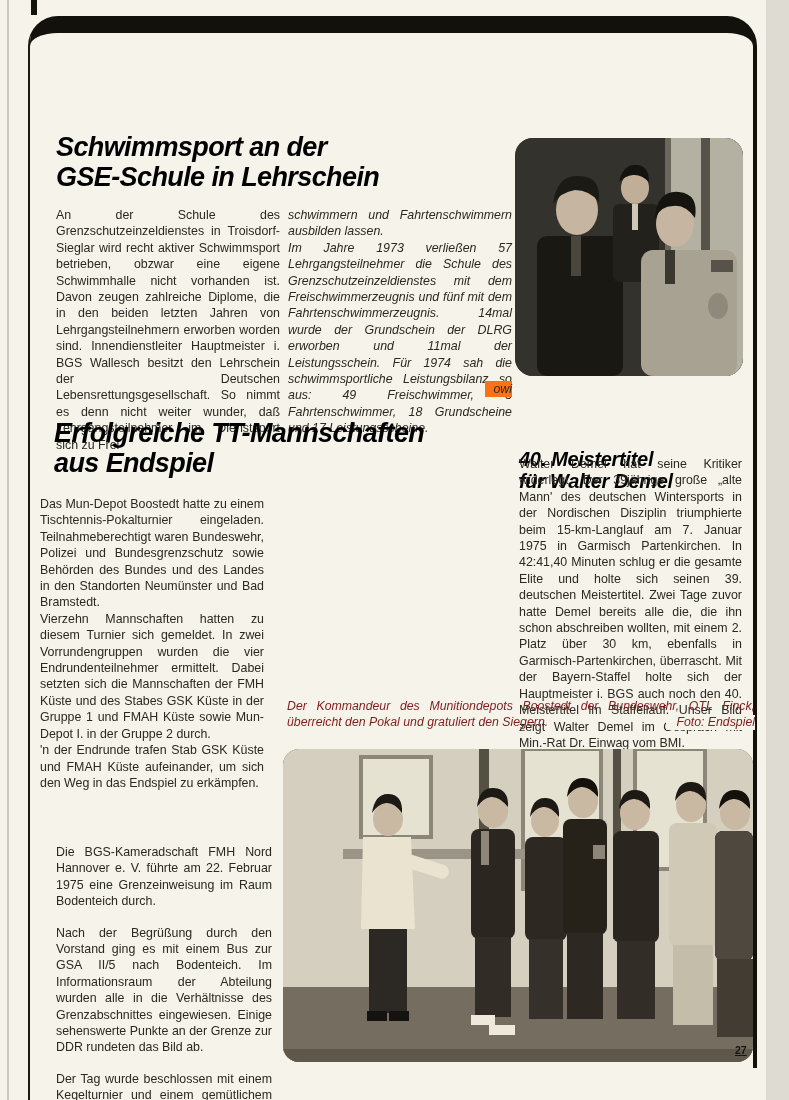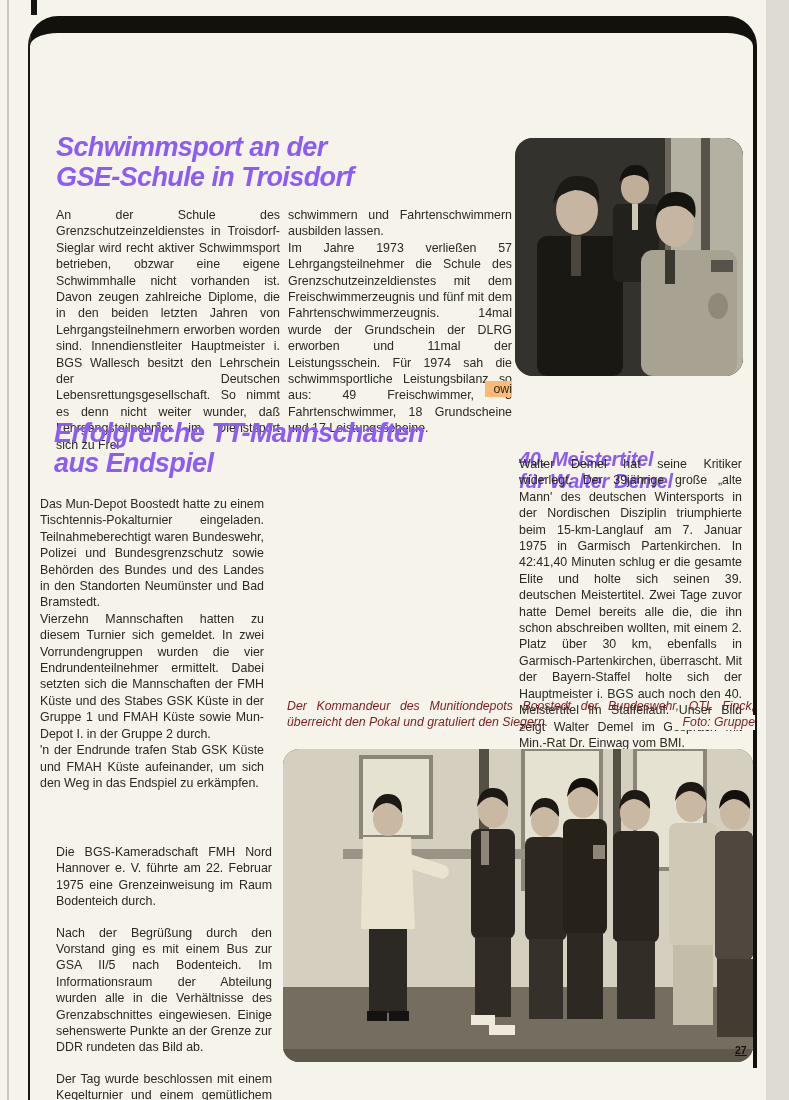--- a/index.html
+++ b/index.html
@@ -34,34 +34,34 @@
     border-radius:30px 30px 0 0;
     box-sizing:border-box;
   }
   .leftline-ext{
     position:absolute;left:28px;top:1066px;width:2px;height:34px;
     background:#1a1914;
   }
   .headline{
     position:absolute;margin:0;
     font-weight:bold;font-style:italic;
-    color:#8b5cf6;letter-spacing:-0.6px;
+    color:#000000;letter-spacing:-0.6px;
   }
   .h-big{font-size:27px;line-height:30px;}
   .h-small{font-size:20px;line-height:22px;letter-spacing:-0.3px;margin-top:44px;}
   .bodytext{
     position:absolute;
     font-size:12.4px;line-height:16.4px;
     color:#2a2922;text-align:justify;
   }
   .bodytext p{margin:0;}
   .bodytext p.gap{margin-top:15px;}
   .byline-inline{
     position:absolute;right:0;bottom:0;
-    background:#fdba74;padding-left:8px;
+    background:#f97316;padding-left:8px;
   }
   .byline-right{text-align:right;}
   .photo{
     position:absolute;overflow:hidden;
     background:#55524a;
   }
   .photo svg{display:block;}
   .ph1{left:515px;top:138px;width:228px;height:238px;border-radius:18px;}
   .ph2{left:283px;top:749px;width:470px;height:313px;border-radius:16px;}
   .caption{
@@ -85,28 +85,28 @@
 <div class="scan">
 
   <div class="edge-left"></div>
   <div class="edge-right"></div>
   <div class="reg-mark"></div>
   <div class="frame"></div>
   <div class="leftline-ext"></div>
 
   <h1 class="headline h-big" style="left:56px;top:132px;">
     <span>Schwimmsport an der</span><br>
-    <span>GSE-Schule in Troisdorf</span>
+    <span>GSE-Schule in Lehrschein</span>
   </h1>
 
   <div class="bodytext" style="left:56px;top:207px;width:224px;">
     <p>An der Schule des Grenzschutzeinzeldienstes in Troisdorf-Sieglar wird recht aktiver Schwimmsport betrieben, obzwar eine eigene Schwimmhalle nicht vorhanden ist. Davon zeugen zahlreiche Diplome, die in den beiden letzten Jahren von Lehrgangsteilnehmern erworben worden sind. Innendienstleiter Hauptmeister i. BGS Wallesch besitzt den Lehrschein der Deutschen Lebensrettungsgesellschaft. So nimmt es denn nicht weiter wunder, daß Lehrgangsteilnehmer im Dienstsport sich zu Frei-</p>
   </div>
 
-  <div class="bodytext" style="left:288px;top:207px;width:224px;height:190px;">
+  <div class="bodytext" style="left:288px;top:207px;width:224px;height:190px;font-style:italic;">
     <p>schwimmern und Fahrtenschwimmern ausbilden lassen.</p>
     <p>Im Jahre 1973 verließen 57 Lehrgangsteilnehmer die Schule des Grenzschutzeinzeldienstes mit dem Freischwimmerzeugnis und fünf mit dem Fahrtenschwimmerzeugnis. 14mal wurde der Grundschein der DLRG erworben und 11mal der Leistungsschein. Für 1974 sah die schwimmsportliche Leistungsbilanz so aus: 49 Freischwimmer, 3 Fahrtenschwimmer, 18 Grundscheine und 17 Leistungsscheine.</p>
     <span class="byline-inline">owi</span>
   </div>
 
   <div class="photo ph1">
     <svg width="228" height="238" viewBox="0 0 228 238">
       <rect x="0" y="0" width="228" height="238" fill="#34322c"></rect>
       <rect x="150" y="0" width="78" height="238" fill="#b5b1a2"></rect>
       <rect x="186" y="0" width="9" height="238" fill="#57534a"></rect>
@@ -153,21 +153,21 @@
     <span>für Walter Demel</span>
   </h2>
 
   <div class="bodytext" style="left:519px;top:456px;width:223px;">
     <p>Walter Demel hat seine Kritiker widerlegt. Der 39jährige große „alte Mann' des deutschen Wintersports in der Nordischen Disziplin triumphierte beim 15-km-Langlauf am 7. Januar 1975 in Garmisch Partenkirchen. In 42:41,40 Minuten schlug er die gesamte Elite und holte sich seinen 39. deutschen Meistertitel. Zwei Tage zuvor hatte Demel bereits alle die, die ihn schon abschreiben wollten, mit einem 2. Platz über 30 km, ebenfalls in Garmisch-Partenkirchen, überrascht. Mit der Bayern-Staffel holte sich der Hauptmeister i. BGS auch noch den 40. Meistertitel im Staffellauf. Unser Bild zeigt Walter Demel im Gespräch mit Min.-Rat Dr. Einwag vom BMI.</p>
     <p class="byline-right">Text u. Foto: owi</p>
   </div>
 
   <div class="caption">
     <span>Der Kommandeur des Munitiondepots Boostedt der Bundeswehr, OTL Finck, überreicht den Pokal und gratuliert den Siegern.</span>
-    <span class="credit">Foto: Gruppe</span>
+    <span class="credit">Foto: Endspiel</span>
   </div>
 
   <div class="photo ph2">
     <svg width="470" height="313" viewBox="0 0 470 313">
       <rect x="0" y="0" width="470" height="313" fill="#d4cfbf"></rect>
       <g>
         <rect x="78" y="8" width="70" height="80" fill="#e6e2d2" stroke="#8b8678" stroke-width="4"></rect>
         <rect x="240" y="0" width="78" height="140" fill="#e6e2d2" stroke="#8b8678" stroke-width="4"></rect>
         <rect x="352" y="0" width="70" height="120" fill="#e6e2d2" stroke="#8b8678" stroke-width="4"></rect>
         <rect x="196" y="0" width="10" height="200" fill="#555044"></rect>

